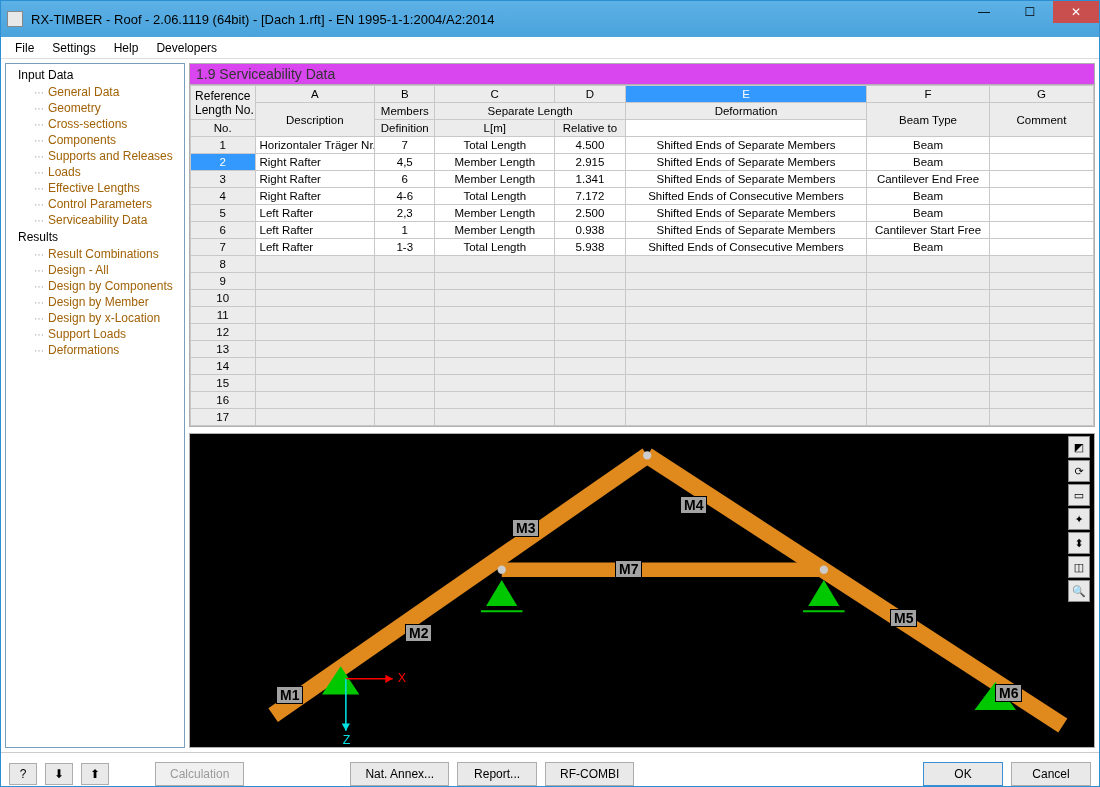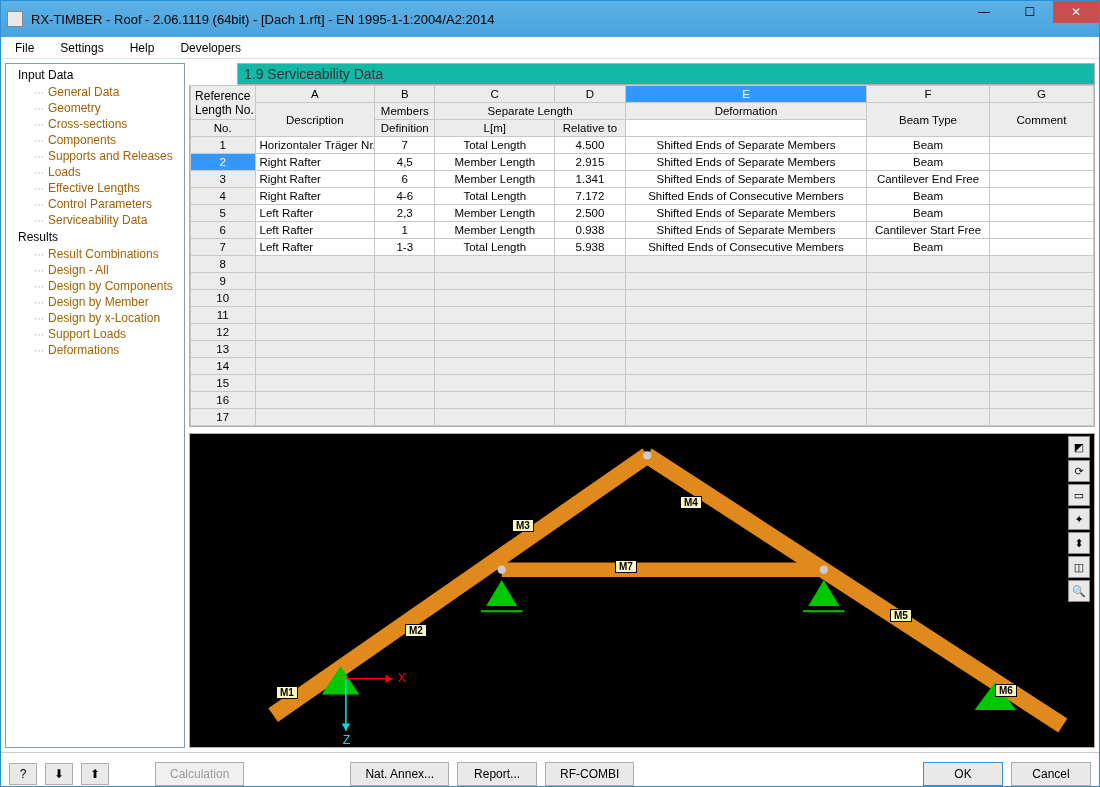--- a/index.html
+++ b/index.html
@@ -3,49 +3,49 @@
 <meta charset="utf-8">
 <style>
 * { box-sizing: border-box; margin: 0; padding: 0; font-family: "Segoe UI", Tahoma, sans-serif; font-size: 12px; }
 body { background: #fff; width: 1100px; height: 787px; overflow: hidden; border: 1px solid #2c8fd3; }
 .titlebar { height: 36px; background: linear-gradient(#5cb1e6, #4aa3dc); display: flex; align-items: center; padding: 0 0 0 6px; color: #000; position: relative; }
 .titlebar .ticon { width: 16px; height: 16px; background: #e8e8e8; border: 1px solid #888; margin-right: 8px; }
 .titlebar .title { color: #000; font-size: 13px; }
 .titlebar .winbtns { position: absolute; right: 0; top: 0; display: flex; }
 .winbtn { width: 46px; height: 22px; display: flex; align-items: center; justify-content: center; }
 .winbtn.close { background: #c94f4f; color: #fff; }
-.menubar { height: 22px; display: flex; align-items: center; padding: 0 6px; background: #fff; border-bottom: 1px solid #ddd; gap: 10px;}
+.menubar { height: 22px; display: flex; align-items: center; padding: 0 6px; background: #fff; border-bottom: 1px solid #ddd; gap: 2px;}
 .menubar span { padding: 2px 8px; }
 .container { display: flex; height: calc(787px - 30px - 22px - 42px); }
 .leftpanel { width: 180px; border: 1px solid #7a9ebd; margin: 4px; padding: 2px 8px; overflow: hidden;}
 .tree { list-style: none; }
 .tree .group { padding: 2px 4px; color: #000; }
 .tree .item { padding: 1px 4px 1px 20px; color: #a16207; white-space: nowrap; cursor: default;}
 .tree .item::before { content: "⋯"; color: #aaa; margin-right: 4px; font-size: 10px;}
 .rightpanel { flex: 1; margin: 4px 4px 4px 0; display: flex; flex-direction: column; }
-.sectiontitle { background: #14b8a6; border: 1px solid #b0b0b0; padding: 2px 6px; font-size: 14px; color: #333; margin-left: 48px; }
+.sectiontitle { background: #d946ef; border: 1px solid #b0b0b0; padding: 2px 6px; font-size: 14px; color: #333; }
 .tablewrap { border: 1px solid #b0b0b0; border-top: none; }
 table { border-collapse: collapse; width: 100%; table-layout: fixed; }
 th, td { border: 1px solid #c8c8c8; padding: 1px 4px; text-align: center; background: #fff; height: 17px; overflow: hidden; white-space: nowrap; font-size: 11.5px;}
 th { background: #ececec; font-weight: normal; }
 th.colhead { background: #ececec; }
 th.selcol { background: #3399ff; color: #fff; }
 td.rownum { background: #ececec; text-align: center; }
 td.selrownum { background: #3399ff; color: #fff; }
 tr.sel td { border-top: 1px dotted #555; border-bottom: 1px dotted #555;}
 td.empty { background: #ececec; }
 .viewport { flex: 1; background: #000; margin-top: 6px; position: relative; border: 1px solid #b0b0b0; overflow: hidden;}
 .vpicons { position: absolute; right: 2px; top: 2px; width: 24px; display: flex; flex-direction: column; gap: 2px;}
 .vpicon { width: 22px; height: 22px; background: #e8e8e8; border: 1px solid #8a8a8a; display:flex; align-items:center; justify-content:center; font-size: 11px;}
 .footer { height: 42px; display: flex; align-items: center; padding: 0 8px; gap: 8px; border-top: 1px solid #ccc;}
 .footer .spacer { flex: 1; }
 .btn { border: 1px solid #adadad; background: #e9e9e9; padding: 4px 14px; min-width: 80px; text-align: center; cursor: pointer;}
 .btn.small { min-width: 28px; padding: 3px 6px;}
 .btn.disabled { color: #9a9a9a; background: #f0f0f0; }
-.mlabel { position: absolute; background: #fef9c3; color: #000; font-size: 10px; padding: 0 3px; font-weight: bold; border: 1px solid #000;}
+.mlabel { position: absolute; background: #a3a3a3; color: #000; font-size: 14px; padding: 0 3px; font-weight: bold; border: 1px solid #000;}
 </style>
 </head>
 <body>
 
 <div class="titlebar">
   <div class="ticon"></div>
   <div class="title">RX-TIMBER - Roof - 2.06.1119 (64bit) - [Dach 1.rft] - EN 1995-1-1:2004/A2:2014</div>
   <div class="winbtns">
     <div class="winbtn">—</div>
     <div class="winbtn">☐</div>

